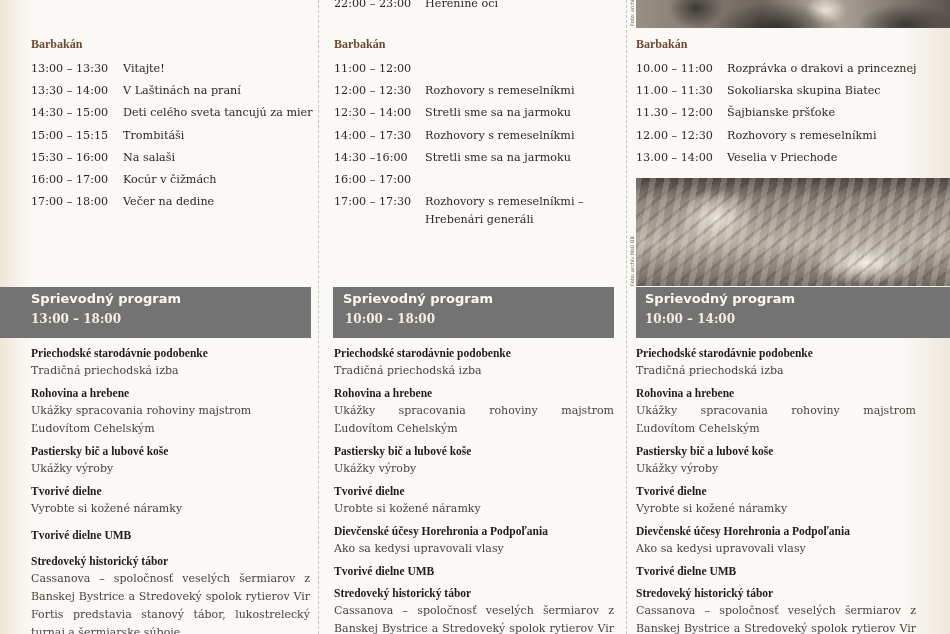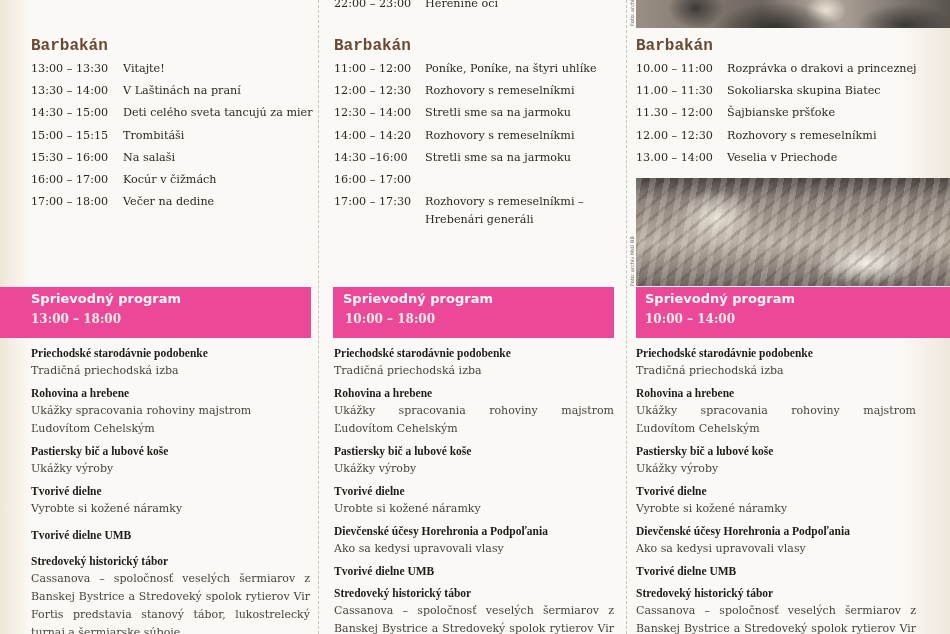--- a/index.html
+++ b/index.html
@@ -17,31 +17,31 @@
     position: absolute; right: 0; top: 0; width: 50px; height: 634px;
     background: linear-gradient(to left, #eee7dc, #fbf9f5);
   }
   .divider {
     position: absolute; top: 0; height: 634px; width: 1px;
     border-left: 1px dashed #c8c3bc;
   }
 
   .venue {
     position: absolute;
-    font-family: Liberation Mono, monospace; font-weight: bold;
-    font-size: 16px; color: #6b4a33;
+    font-family: Liberation Serif, serif; font-weight: bold;
+    font-size: 12px; color: #6b4a33;
   }
   .schedule { position: absolute; }
   .row { display: flex; font-size: 11.2px; line-height: 22.2px; color: #2e2824; white-space: nowrap; }
   .row .time { flex: 0 0 auto; }
   .row .title { flex: 1 1 auto; }
   .row.two-line .title { white-space: normal; line-height: 18px; padding-top: 2px; padding-bottom: 2px; }
 
   .prog-bar {
-    position: absolute; background: #ec4899; color: #fff;
+    position: absolute; background: #737373; color: #fff;
   }
   .prog-bar .prog-title {
     position: absolute; left: 0; top: 4px;
     font-family: "DejaVu Sans", sans-serif; font-weight: bold; font-size: 13px; color: #fdf9f3;
     white-space: nowrap;
   }
   .prog-bar .prog-time {
     position: absolute; left: 0; top: 25px;
     font-size: 12px; font-weight: bold; color: #f4ece2; white-space: nowrap;
   }
@@ -155,32 +155,31 @@
   <div class="schedule" style="left:334px; top:-7px; width:280px;">
     <div class="row">
         <span class="time" style="width:91px">22:00 – 23:00</span>
         <span class="title">Heřenine oči</span>
       </div>
   </div>
   <div class="venue" style="left:334px; top:37px;">Barbakán</div>
   <div class="schedule" style="left:334px; top:58px; width:282px;">
     <div class="row">
         <span class="time" style="width:91px">11:00 – 12:00</span>
-        <span class="title">Poníke, Poníke, na štyri uhlíke</span>
       </div>
     <div class="row">
         <span class="time" style="width:91px">12:00 – 12:30</span>
         <span class="title">Rozhovory s remeselníkmi</span>
       </div>
     <div class="row">
         <span class="time" style="width:91px">12:30 – 14:00</span>
         <span class="title">Stretli sme sa na jarmoku</span>
       </div>
     <div class="row">
-        <span class="time" style="width:91px">14:00 – 14:20</span>
+        <span class="time" style="width:91px">14:00 – 17:30</span>
         <span class="title">Rozhovory s remeselníkmi</span>
       </div>
     <div class="row">
         <span class="time" style="width:91px">14:30 –16:00</span>
         <span class="title">Stretli sme sa na jarmoku</span>
       </div>
     <div class="row">
         <span class="time" style="width:91px">16:00 – 17:00</span>
       </div>
     <div class="row two-line">

